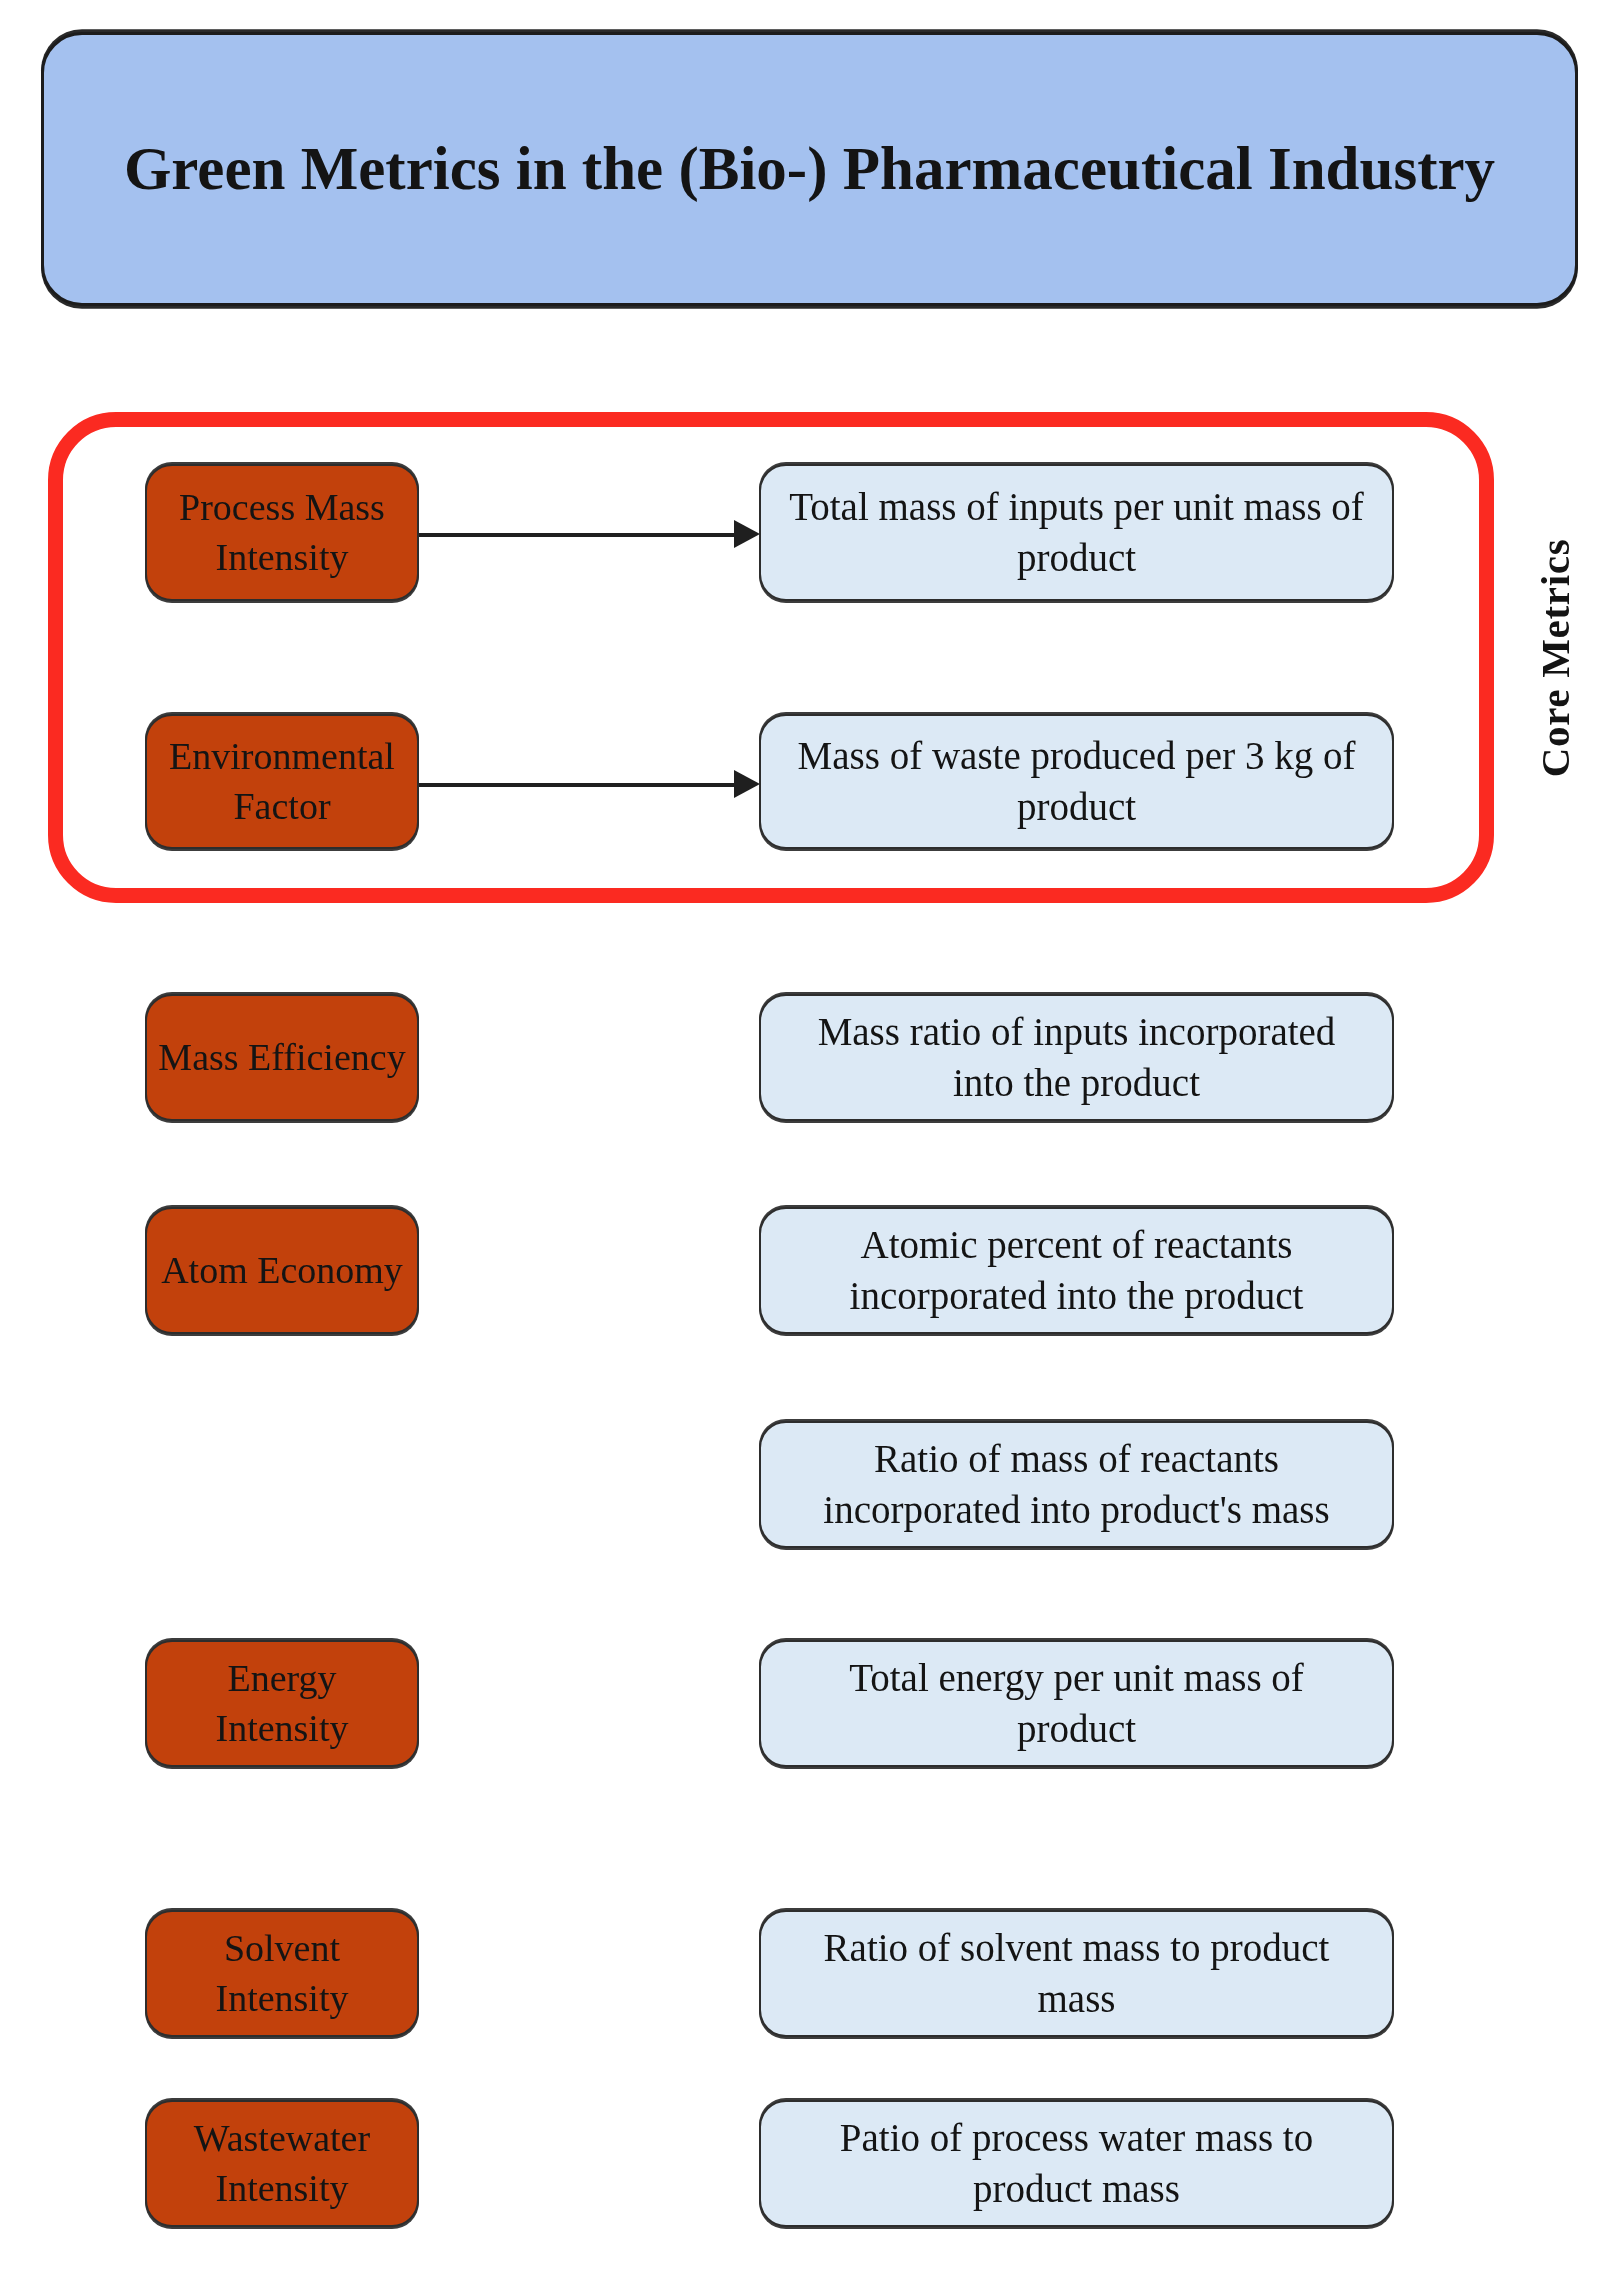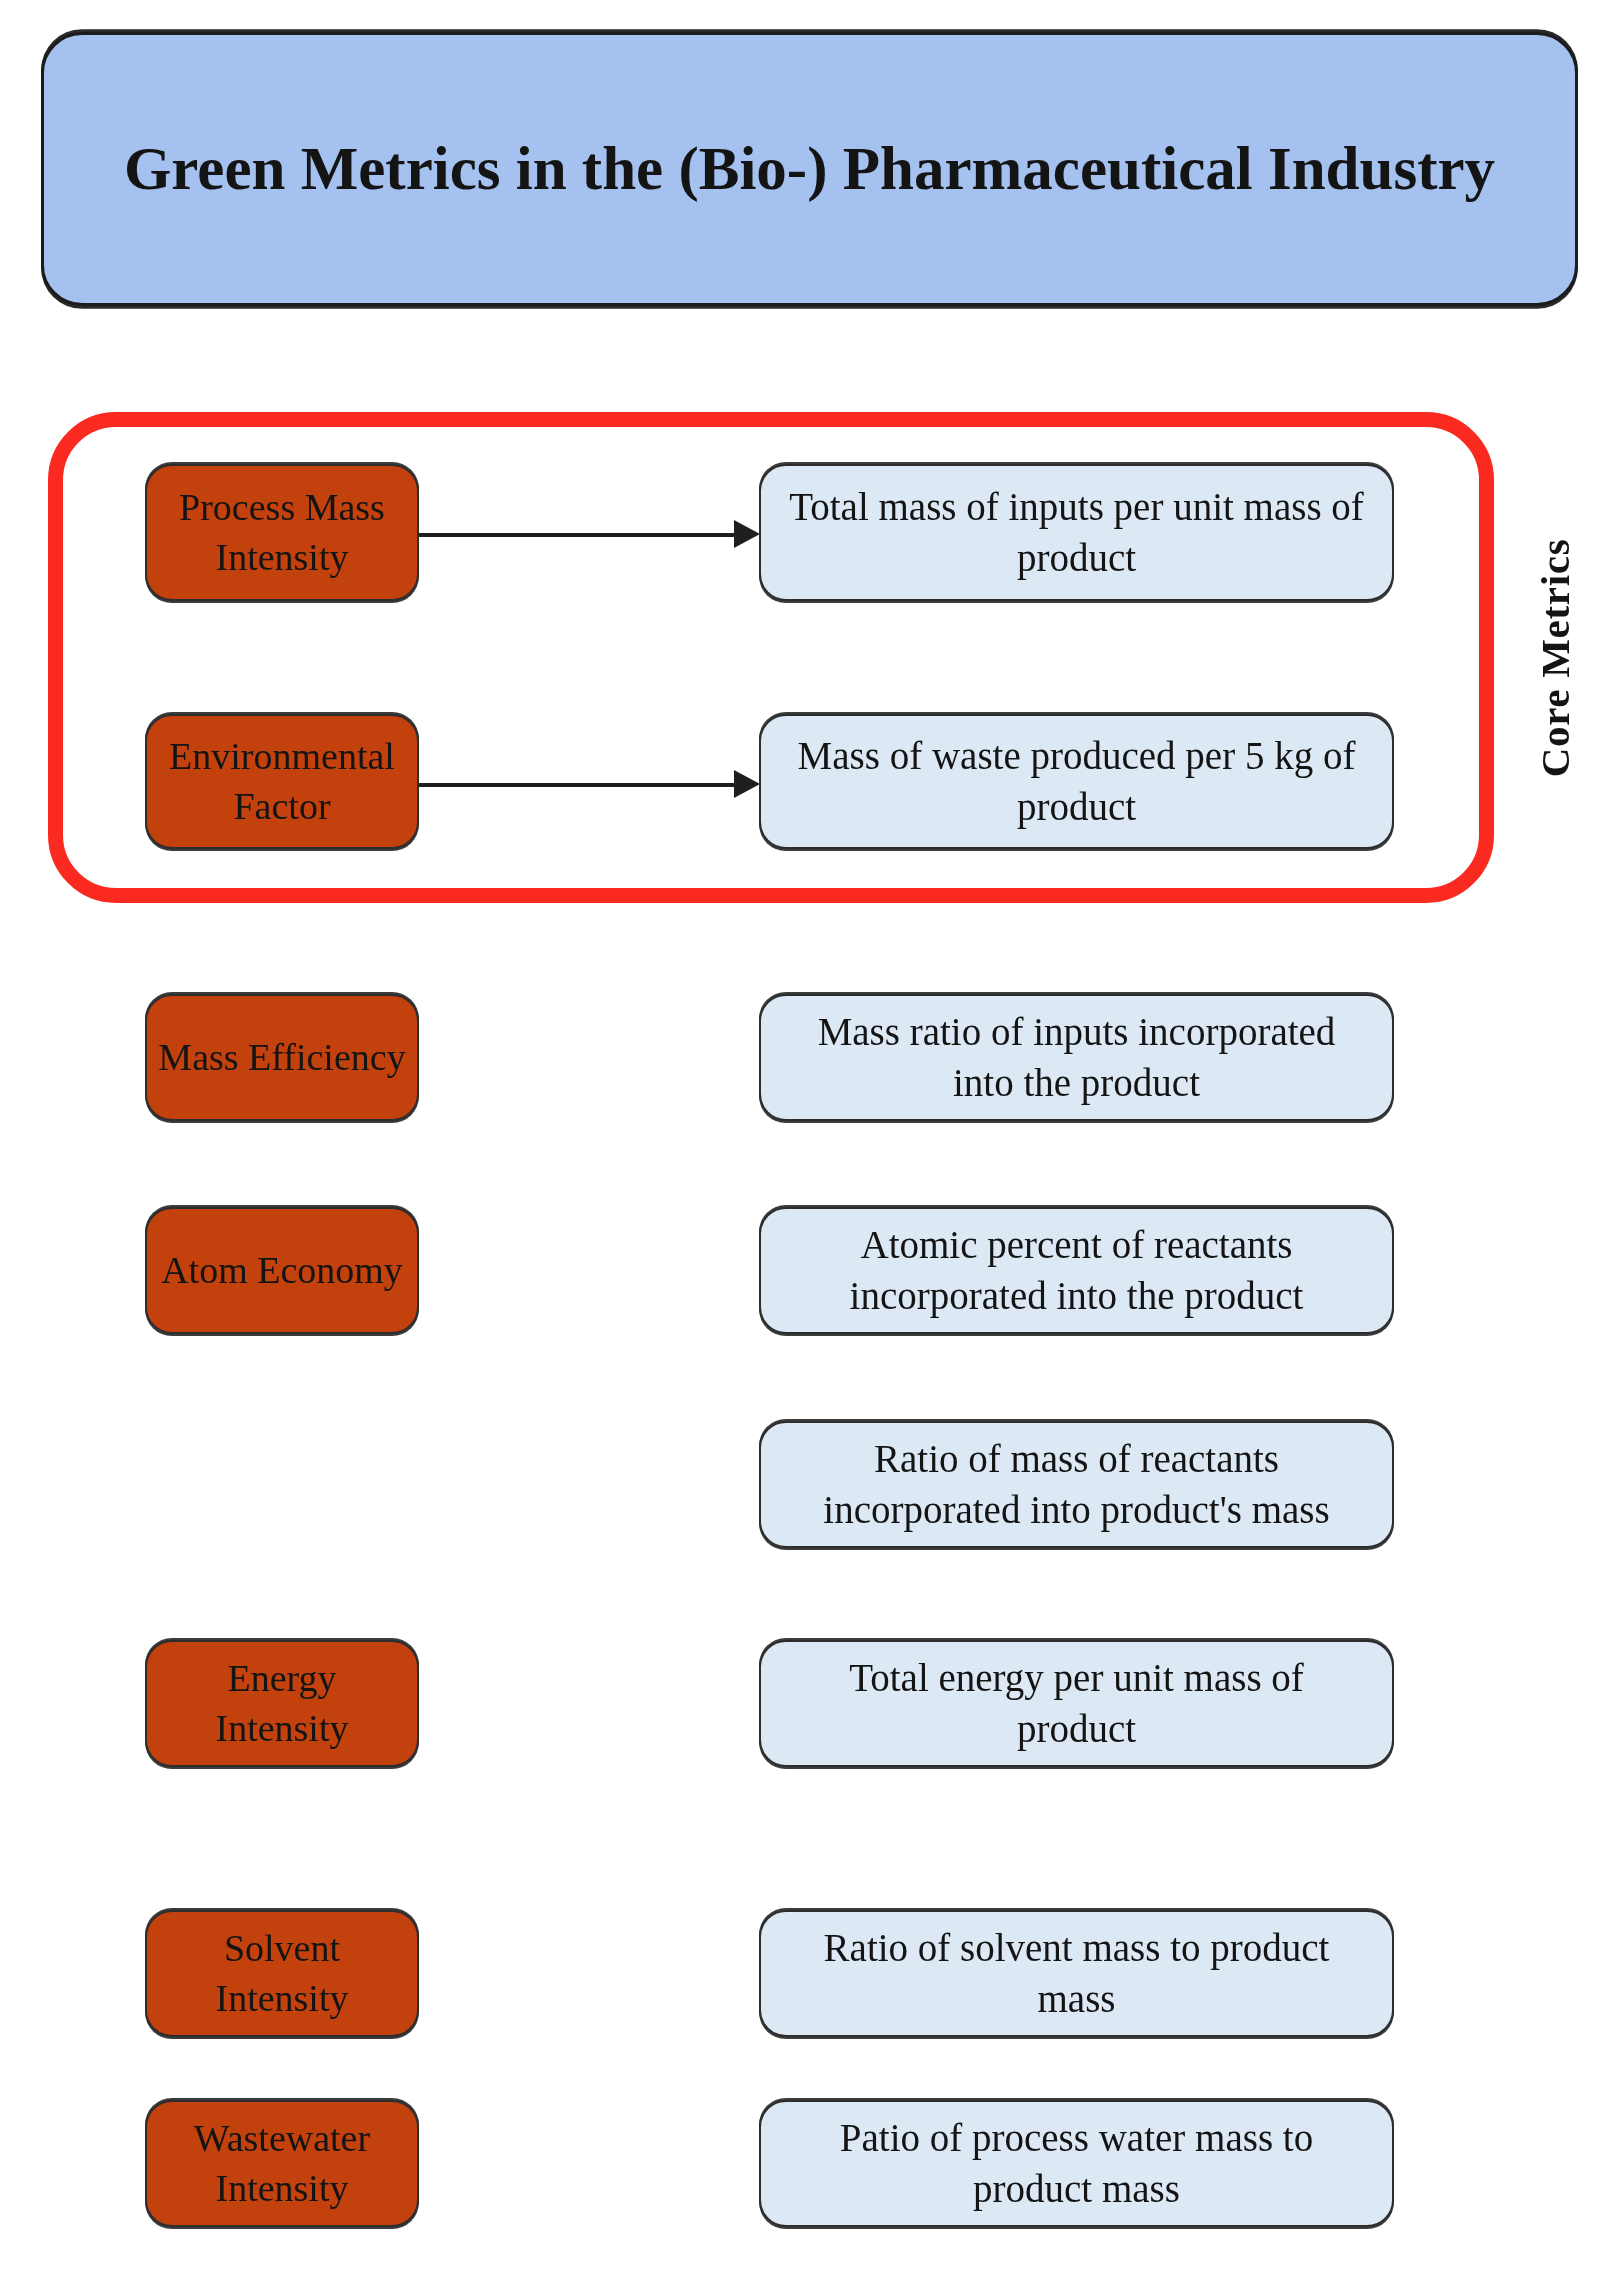--- a/index.html
+++ b/index.html
@@ -127,21 +127,21 @@
 
   <div class="node metric r2">
     <span>Environmental
 Factor</span>
   </div>
   <div class="a2">
     <div class="arrow-line"></div>
     <div class="arrow-head"></div>
   </div>
   <div class="node desc r2">
-    <span>Mass of waste produced per 5 kg of
+    <span>Mass of waste produced per 3 kg of
 product</span>
   </div>
 
   <div class="node metric r3">
     <span>Mass Efficiency</span>
   </div>
   <div class="node desc r3">
     <span>Mass ratio of inputs incorporated
 into the product</span>
   </div>

